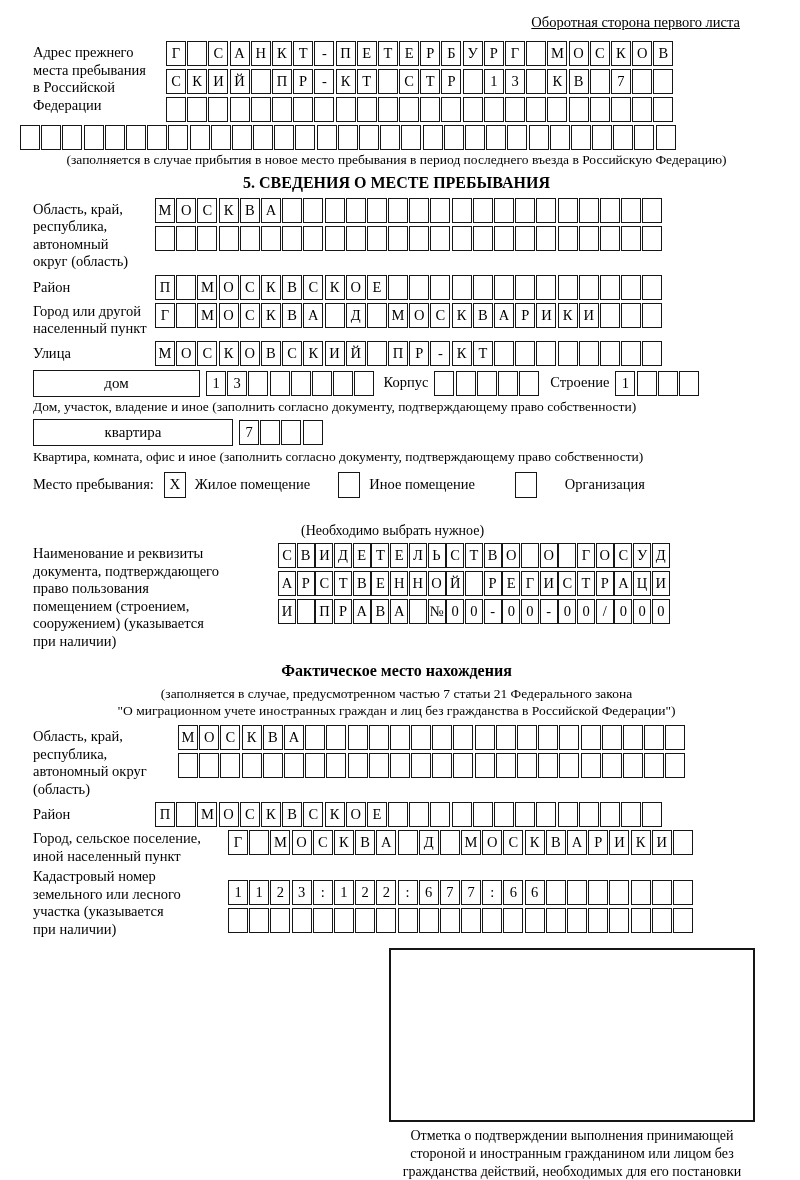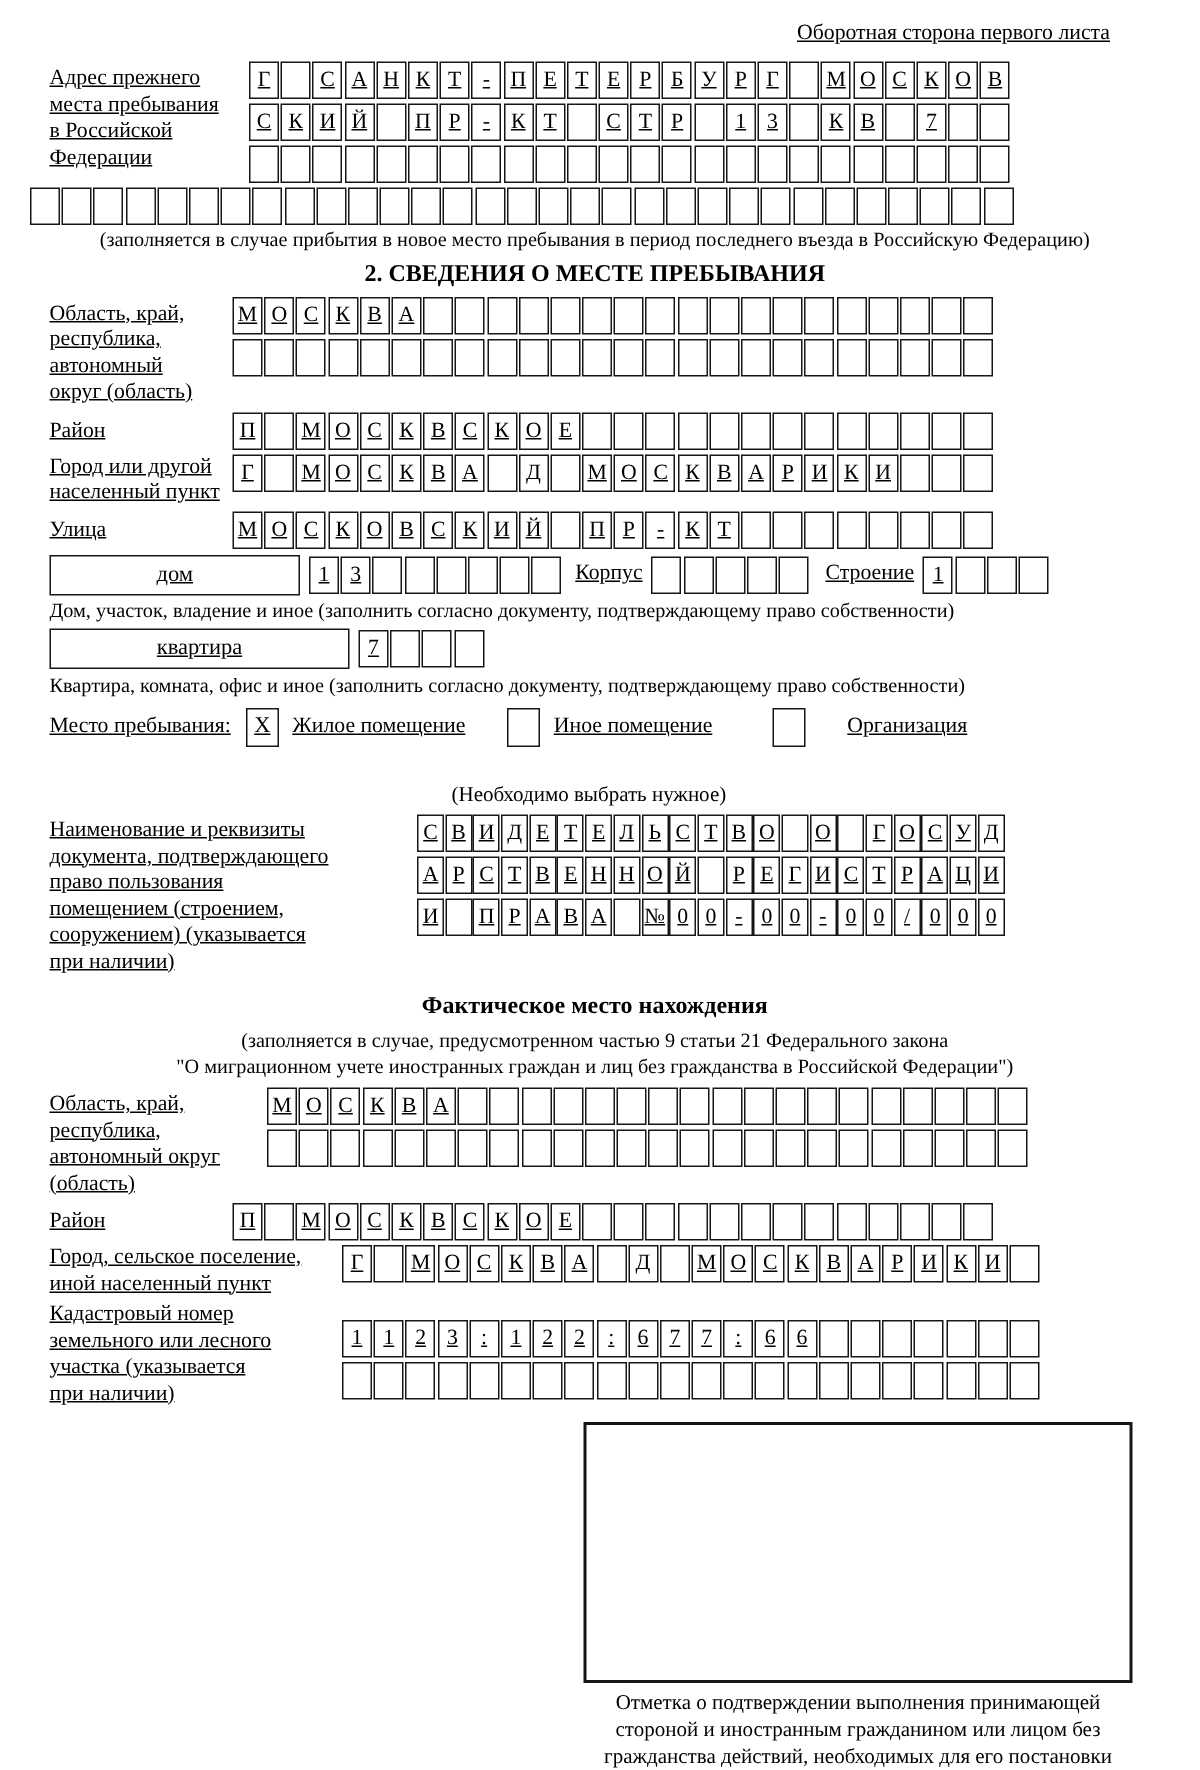--- a/index.html
+++ b/index.html
@@ -10,21 +10,21 @@
     margin: 0 auto;
     background: #fff;
     color: #000;
     font-family: "Liberation Serif", "DejaVu Serif", serif;
     padding: 14px 40px 0 33px;
     overflow: hidden;
   }
   .header-note { text-align: right; font-size: 14.5px; padding-right: 20px; text-decoration: underline; }
 
   .lbl { font-size: 14.5px; line-height: 17.5px; white-space: pre-line; flex: none; }
-  .row { display: flex; align-items: flex-start; text-decoration: underline; }
+  .row { display: flex; align-items: flex-start; }
   .col { display: flex; flex-direction: column; }
 
   .cells { display: flex; flex: none; }
   .cells + .cells { margin-top: 3px; }
   .cell {
     display: inline-flex; flex: none;
     align-items: center; justify-content: center;
     width: 20px; height: 25px;
     border: 1.6px solid #161616;
     margin-right: 1.2px;
@@ -175,21 +175,21 @@
       <span class="cell"></span>
       <span class="cell"></span>
       <span class="cell"></span>
       <span class="cell"></span>
       <span class="cell"></span>
       <span class="cell"></span>
       <span class="cell"></span>
     </div>
   <div class="caption mt2">(заполняется в случае прибытия в новое место пребывания в период последнего въезда в Российскую Федерацию)</div>
 
-  <div class="section-title">2. СВЕДЕНИЯ О МЕСТЕ ПРЕБЫВАНИЯ</div>
+  <div class="section-title">5. СВЕДЕНИЯ О МЕСТЕ ПРЕБЫВАНИЯ</div>
 
   <div class="row">
     <div class="lbl" style="width:122px; padding-top:3px;">Область, край,
 республика,
 автономный
 округ (область)</div>
     <div class="col">
       <div class="cells">
           <span class="cell">М</span>
           <span class="cell">О</span>
@@ -462,21 +462,21 @@
           <span class="cell">0</span>
           <span class="cell">/</span>
           <span class="cell">0</span>
           <span class="cell">0</span>
           <span class="cell">0</span>
         </div>
     </div>
   </div>
 
   <div class="section-title" style="margin-top:12px;">Фактическое место нахождения</div>
-  <div class="caption">(заполняется в случае, предусмотренном частью 9 статьи 21 Федерального закона</div>
+  <div class="caption">(заполняется в случае, предусмотренном частью 7 статьи 21 Федерального закона</div>
   <div class="caption">"О миграционном учете иностранных граждан и лиц без гражданства в Российской Федерации")</div>
 
   <div class="row mt6">
     <div class="lbl" style="width:145px; padding-top:3px;">Область, край,
 республика,
 автономный округ
 (область)</div>
     <div class="col">
       <div class="cells">
           <span class="cell">М</span>

